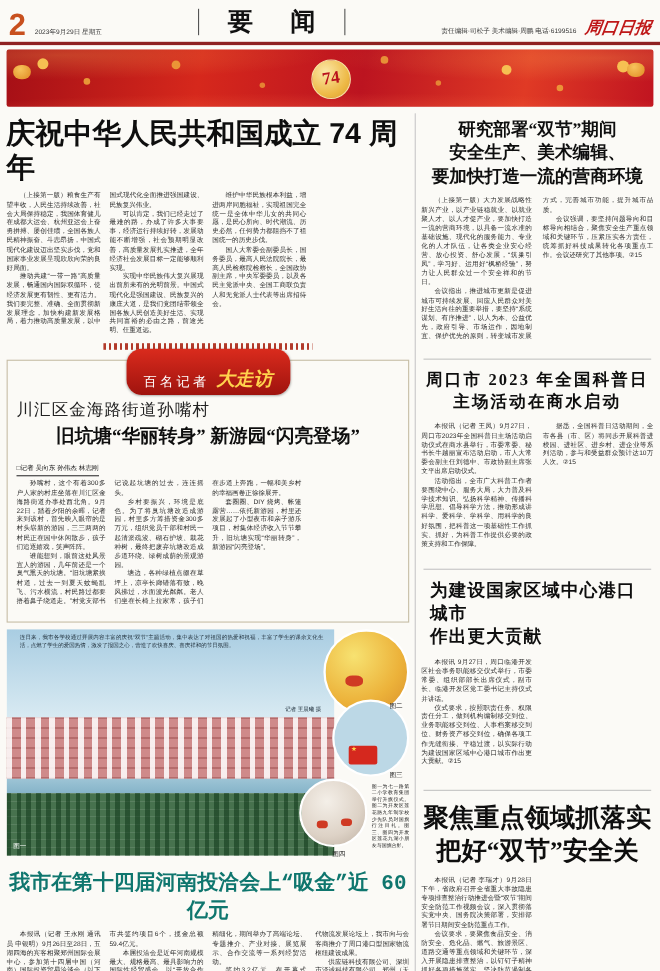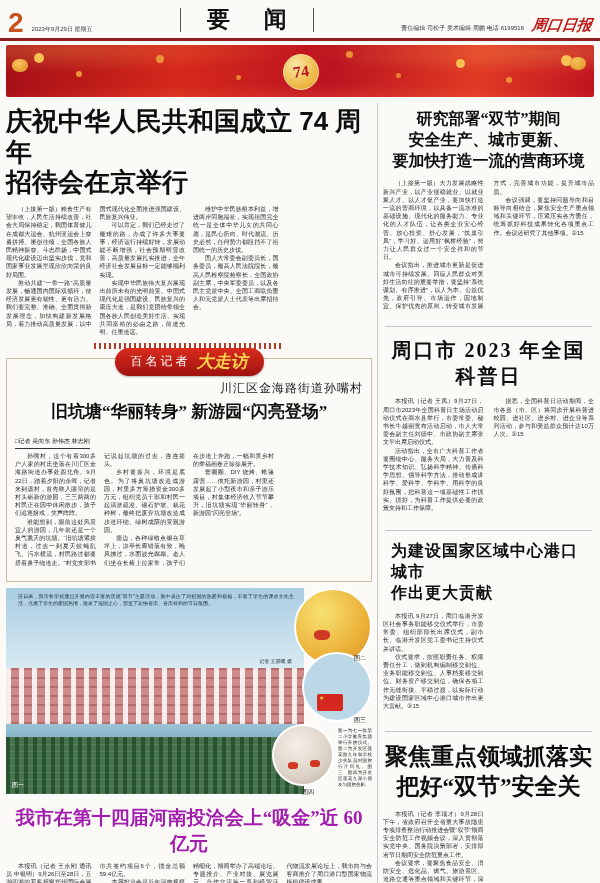--- a/index.html
+++ b/index.html
@@ -51,25 +51,25 @@
   .cols4{column-count:4;column-gap:8px;column-fill:auto;font-size:6px;line-height:8.2px;text-align:justify;overflow:hidden;color:#2b2b2b;}
   .cols2{column-count:2;column-gap:10px;column-fill:auto;font-size:6px;line-height:8.2px;text-align:justify;overflow:hidden;color:#2b2b2b;}
   .cols4 p,.cols2 p{margin:0;text-indent:2em;}
   .h136{height:136px;} .h124{height:124px;} .h60{height:60px;}
   .h140{height:140px;} .h126{height:126px;} .h112{height:112px;} .h148{height:148px;}
   
   .visit-box{border:1px solid #c6bda6;margin-top:17px;padding:0 8px 5px 8px;position:relative;}
   .ribbon-wrap{display:flex;flex-direction:column;align-items:center;margin-top:-16px;}
   .crowd-sil{width:190px;height:6px;margin-bottom:-1px;
     background:repeating-linear-gradient(90deg,#b23a2a 0 2px,rgba(178,58,42,0) 2px 5px);}
-  .ribbon{background:linear-gradient(#da2b1d,#9f130e);color:#fff;border-radius:14px;padding:2px 16px 3px 16px;
-    display:flex;align-items:center;gap:6px;box-shadow:0 1px 2px rgba(0,0,0,.3);}
+  .ribbon{background:linear-gradient(#da2b1d,#9f130e);color:#fff;border-radius:14px;padding:16px 16px 3px 16px;
+    display:flex;align-items:flex-end;gap:6px;box-shadow:0 1px 2px rgba(0,0,0,.3);}
   .ribbon .t1{font-size:12px;font-family:"Liberation Serif",serif;letter-spacing:3px;}
   .ribbon .t2{font-size:17px;font-weight:900;font-style:italic;color:#ffd34d;font-family:"Liberation Serif",serif;}
-  .visit-sub{text-align:right;font-size:12px;letter-spacing:1px;margin-top:4px;color:#222;}
+  .visit-sub{text-align:left;font-size:15px;letter-spacing:1px;margin-top:4px;color:#222;}
   .visit-title{text-align:center;font-size:17px;font-weight:900;font-family:"Liberation Serif","DejaVu Serif",serif;margin:3px 0 6px 0;color:#0e0e0e;}
   .byline{font-size:6px;display:inline-block;border-bottom:1px solid #333;padding-bottom:2px;margin-bottom:3px;color:#222;}
   
   .photo-area{position:relative;height:208px;margin-top:6px;}
   .photo-main{position:absolute;left:0;top:0;width:298px;height:206px;overflow:hidden;}
   .sky{height:80px;background:linear-gradient(#a9cde2,#d8eaf2);position:relative;}
   .photo-caption{font-size:5px;line-height:6.8px;color:#20303c;padding:5px 10px 0 12px;text-align:justify;}
   .photo-credit{position:absolute;right:12px;bottom:4px;font-size:5px;color:#20303c;}
   .building{height:56px;background:#cf8a8a;
     background-image:repeating-linear-gradient(90deg,rgba(255,255,255,.85) 0 5px,rgba(255,255,255,0) 5px 13px),
@@ -85,24 +85,24 @@
   .c2 i{position:absolute;width:16px;height:10px;background:#cf3a24;border-radius:40%;left:18px;top:40px;}
   .c3{width:70px;height:70px;left:296px;top:64px;background:radial-gradient(circle at 42% 28%,#eef5f9,#bedaе8 55%,#a3c8da);background-color:#bcd8e6;}
   .c3 .flag{position:absolute;width:26px;height:17px;background:#d5281e;left:13px;bottom:9px;border-radius:2px;}
   .c3 .flag b{color:#ffd34d;font-size:6px;position:absolute;left:2px;top:0;}
   .c4{width:62px;height:62px;left:266px;top:136px;background:radial-gradient(circle at 40% 32%,#f4efe8,#ddd2c6 60%,#bdafa1);}
   .c4 i{position:absolute;width:10px;height:7px;background:#cf3a24;border-radius:40%;left:14px;top:36px;}
   .c4 i+i{left:36px;top:34px;}
   .side-caption{position:absolute;left:332px;top:140px;width:34px;font-size:4.5px;line-height:6px;text-align:justify;color:#222;}
   .lbl2{left:348px;top:66px;} .lbl3{left:348px;top:128px;} .lbl4{left:296px;top:200px;}
   
-  .invest-title{text-align:center;font-size:19px;font-weight:900;font-family:Liberation Serif, serif;margin:9px 0 5px 0;color:#a21caf;}
+  .invest-title{text-align:center;font-size:19px;font-weight:900;font-family:Liberation Mono, monospace;margin:9px 0 5px 0;color:#0f766e;}
   
   .r-title{font-size:16px;font-weight:900;font-family:"Liberation Serif","DejaVu Serif",serif;line-height:1.3;text-align:center;color:#0e0e0e;margin:10px 0 8px 0;}
-  .r-title.k{letter-spacing:2px;font-size:20px;}
+  .r-title.k{letter-spacing:2px;font-size:15px;}
   .r-title.left{text-align:left;padding-left:8px;letter-spacing:1px;}
   .hrule{border-top:1px solid #c4c4c4;margin:7px 2px;}
   .focus-title{font-size:23px;}
 </style>
 </head>
 <body>
 
 <div class="header">
   <div class="pagenum">2</div>
   <div class="date">2023年9月29日 星期五</div>
@@ -132,21 +132,20 @@
       <span>74</span>
     </div>
 </div>
 
 <div class="content">
 
   <div class="leftcol">
 
     <div class="main-title">
       <div>庆祝中华人民共和国成立 74 周年</div>
-      <div>招待会在京举行</div>
     </div>
     <div class="cols4 h136">
       <p>（上接第一版）粮食生产有望丰收，人民生活持续改善，社会大局保持稳定，我国体育健儿在成都大运会、杭州亚运会上奋勇拼搏、屡创佳绩，全国各族人民精神振奋、斗志昂扬，中国式现代化建设迈出坚实步伐，党和国家事业发展呈现欣欣向荣的良好局面。</p>
       <p>推动共建“一带一路”高质量发展，畅通国内国际双循环，使经济发展更有韧性、更有活力。我们要完整、准确、全面贯彻新发展理念，加快构建新发展格局，着力推动高质量发展，以中国式现代化全面推进强国建设、民族复兴伟业。</p>
       <p>可以肯定，我们已经走过了最难的路，办成了许多大事要事，经济运行持续好转，发展动能不断增强，社会预期明显改善，高质量发展扎实推进，全年经济社会发展目标一定能够顺利实现。</p>
       <p>实现中华民族伟大复兴展现出前所未有的光明前景。中国式现代化是强国建设、民族复兴的康庄大道，是我们党团结带领全国各族人民创造美好生活、实现共同富裕的必由之路，前途光明、任重道远。</p>
       <p>维护中华民族根本利益，增进两岸同胞福祉，实现祖国完全统一是全体中华儿女的共同心愿，是民心所向、时代潮流、历史必然，任何势力都阻挡不了祖国统一的历史步伐。</p>
       <p>国人大常委会副委员长，国务委员，最高人民法院院长，最高人民检察院检察长，全国政协副主席，中央军委委员，以及各民主党派中央、全国工商联负责人和无党派人士代表等出席招待会。</p>
     </div>
 
@@ -207,33 +206,34 @@
       <p>供应链科技有限公司、深圳市泽诚科技有限公司、郑州（天津）联电商业保理有限公司等一批优质企业与我市达成合作意向。②15</p>
     </div>
   </div>
 
   <div class="vrule"></div>
 
   <div class="rightcol">
 
     <div class="r-title">
       <div>研究部署“双节”期间</div>
-      <div>安全生产、城市更新、</div>
+      <div>安全生产、美术编辑、</div>
       <div>要加快打造一流的营商环境</div>
     </div>
     <div class="cols2 h140">
       <p>（上接第一版）大力发展战略性新兴产业，以产业链稳就业、以就业聚人才、以人才促产业，要加快打造一流的营商环境，以具备一流水准的基础设施、现代化的服务能力、专业化的人才队伍，让各类企业安心经营、放心投资、舒心发展，“筑巢引凤”，学习好、运用好“枫桥经验”，努力让人民群众过一个安全祥和的节日。</p>
       <p>会议指出，推进城市更新是促进城市可持续发展、回应人民群众对美好生活向往的重要举措，要坚持“系统谋划、有序推进”，以人为本、公益优先，政府引导、市场运作，因地制宜、保护优先的原则，转变城市发展方式，完善城市功能，提升城市品质。</p>
       <p>会议强调，要坚持问题导向和目标导向相结合，聚焦安全生产重点领域和关键环节，压紧压实各方责任，统筹抓好科技成果转化各项重点工作。会议还研究了其他事项。②15</p>
     </div>
 
     <div class="hrule"></div>
 
     <div class="r-title k">
       <div>周口市 2023 年全国科普日</div>
+      <div>主场活动在商水启动</div>
     </div>
     <div class="cols2 h126">
       <p>本报讯（记者 王凤）9月27日，周口市2023年全国科普日主场活动启动仪式在商水县举行，市委常委、秘书长牛越丽宣布活动启动，市人大常委会副主任刘德中、市政协副主席张文平出席启动仪式。</p>
       <p>活动指出，全市广大科普工作者要围绕中心、服务大局，大力普及科学技术知识、弘扬科学精神、传播科学思想、倡导科学方法，推动形成讲科学、爱科学、学科学、用科学的良好氛围，把科普这一项基础性工作抓实、抓好，为科普工作提供必要的政策支持和工作保障。</p>
       <p>据悉，全国科普日活动期间，全市各县（市、区）将同步开展科普进校园、进社区、进乡村、进企业等系列活动，参与和受益群众预计达10万人次。②15</p>
     </div>
 
     <div class="hrule"></div>
 
     <div class="r-title left">

